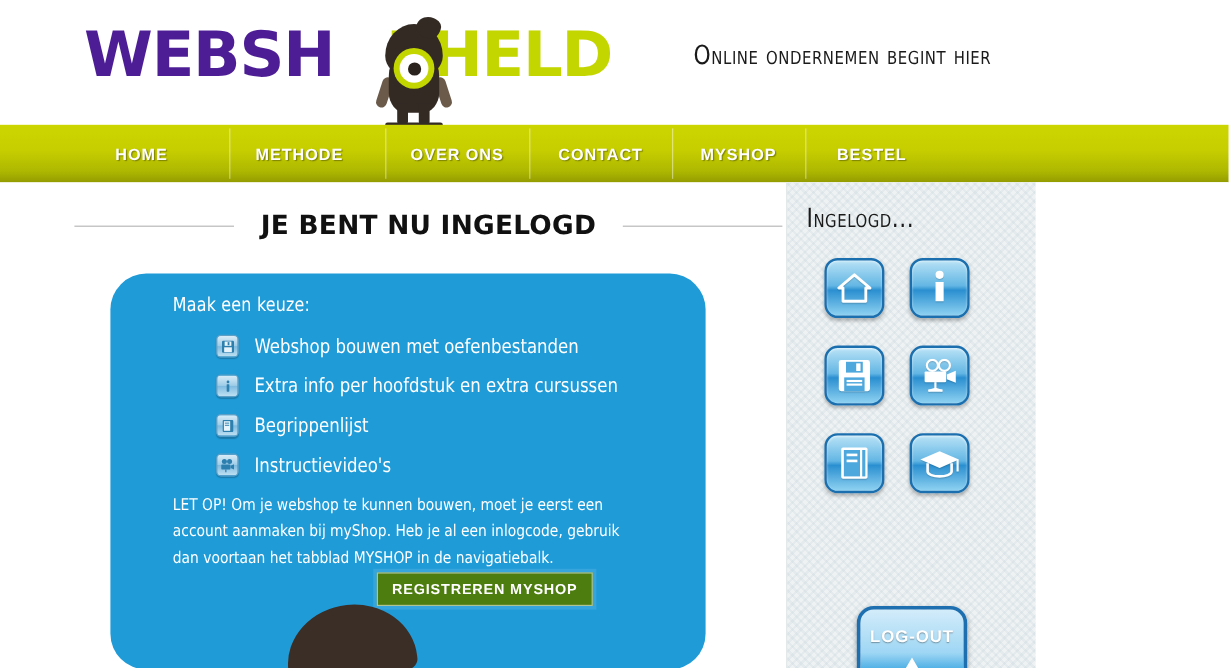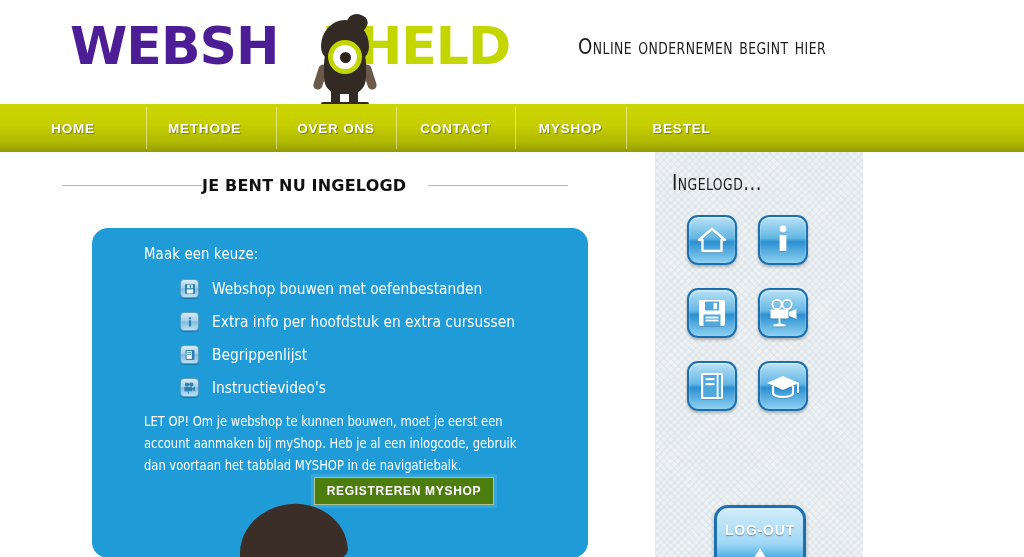--- a/index.html
+++ b/index.html
@@ -144,20 +144,21 @@
 
   
   #navbar {
     position: absolute;
     left: 0; top: 104px;
     width: 1024px;
     height: 48px;
     background: linear-gradient(to bottom, #cdd500 0%, #c6ce00 45%, #aeb800 80%, #939c00 100%);
     display: flex;
     align-items: center;
+    padding-left: 45px;
   }
   .nav-item {
     position: relative;
     height: 48px;
     display: flex;
     align-items: center;
     justify-content: center;
     color: #ffffff;
     font-size: 13.5px;
     font-weight: bold;
@@ -198,36 +199,37 @@
     align-items: center;
   }
   .hrule {
     height: 1px;
     background: #b9b9b9;
   }
   #hrule-left { width: 140px; margin-left: 62px; }
   #hrule-right { width: 140px; margin-left: 22px; }
   #page-title {
     font-family: "DejaVu Sans", sans-serif;
-    font-size: 16px;
+    font-size: 22px;
     font-weight: bold;
     color: #111111;
     letter-spacing: 0.2px;
     white-space: nowrap;
+    margin-left: 22px;
   }
 
   
   #bubble {
     position: absolute;
     left: 92px;
     top: 76px;
     width: 496px;
     height: 330px;
     background: #1f9bd8;
-    border-radius: 16px;
+    border-radius: 30px;
   }
   #bubble-tail {
     position: absolute;
     left: 290px;
     top: 390px;
     width: 0; height: 0;
     border-left: 26px solid transparent;
     border-right: 52px solid transparent;
     border-top: 52px solid #1f9bd8;
   }

